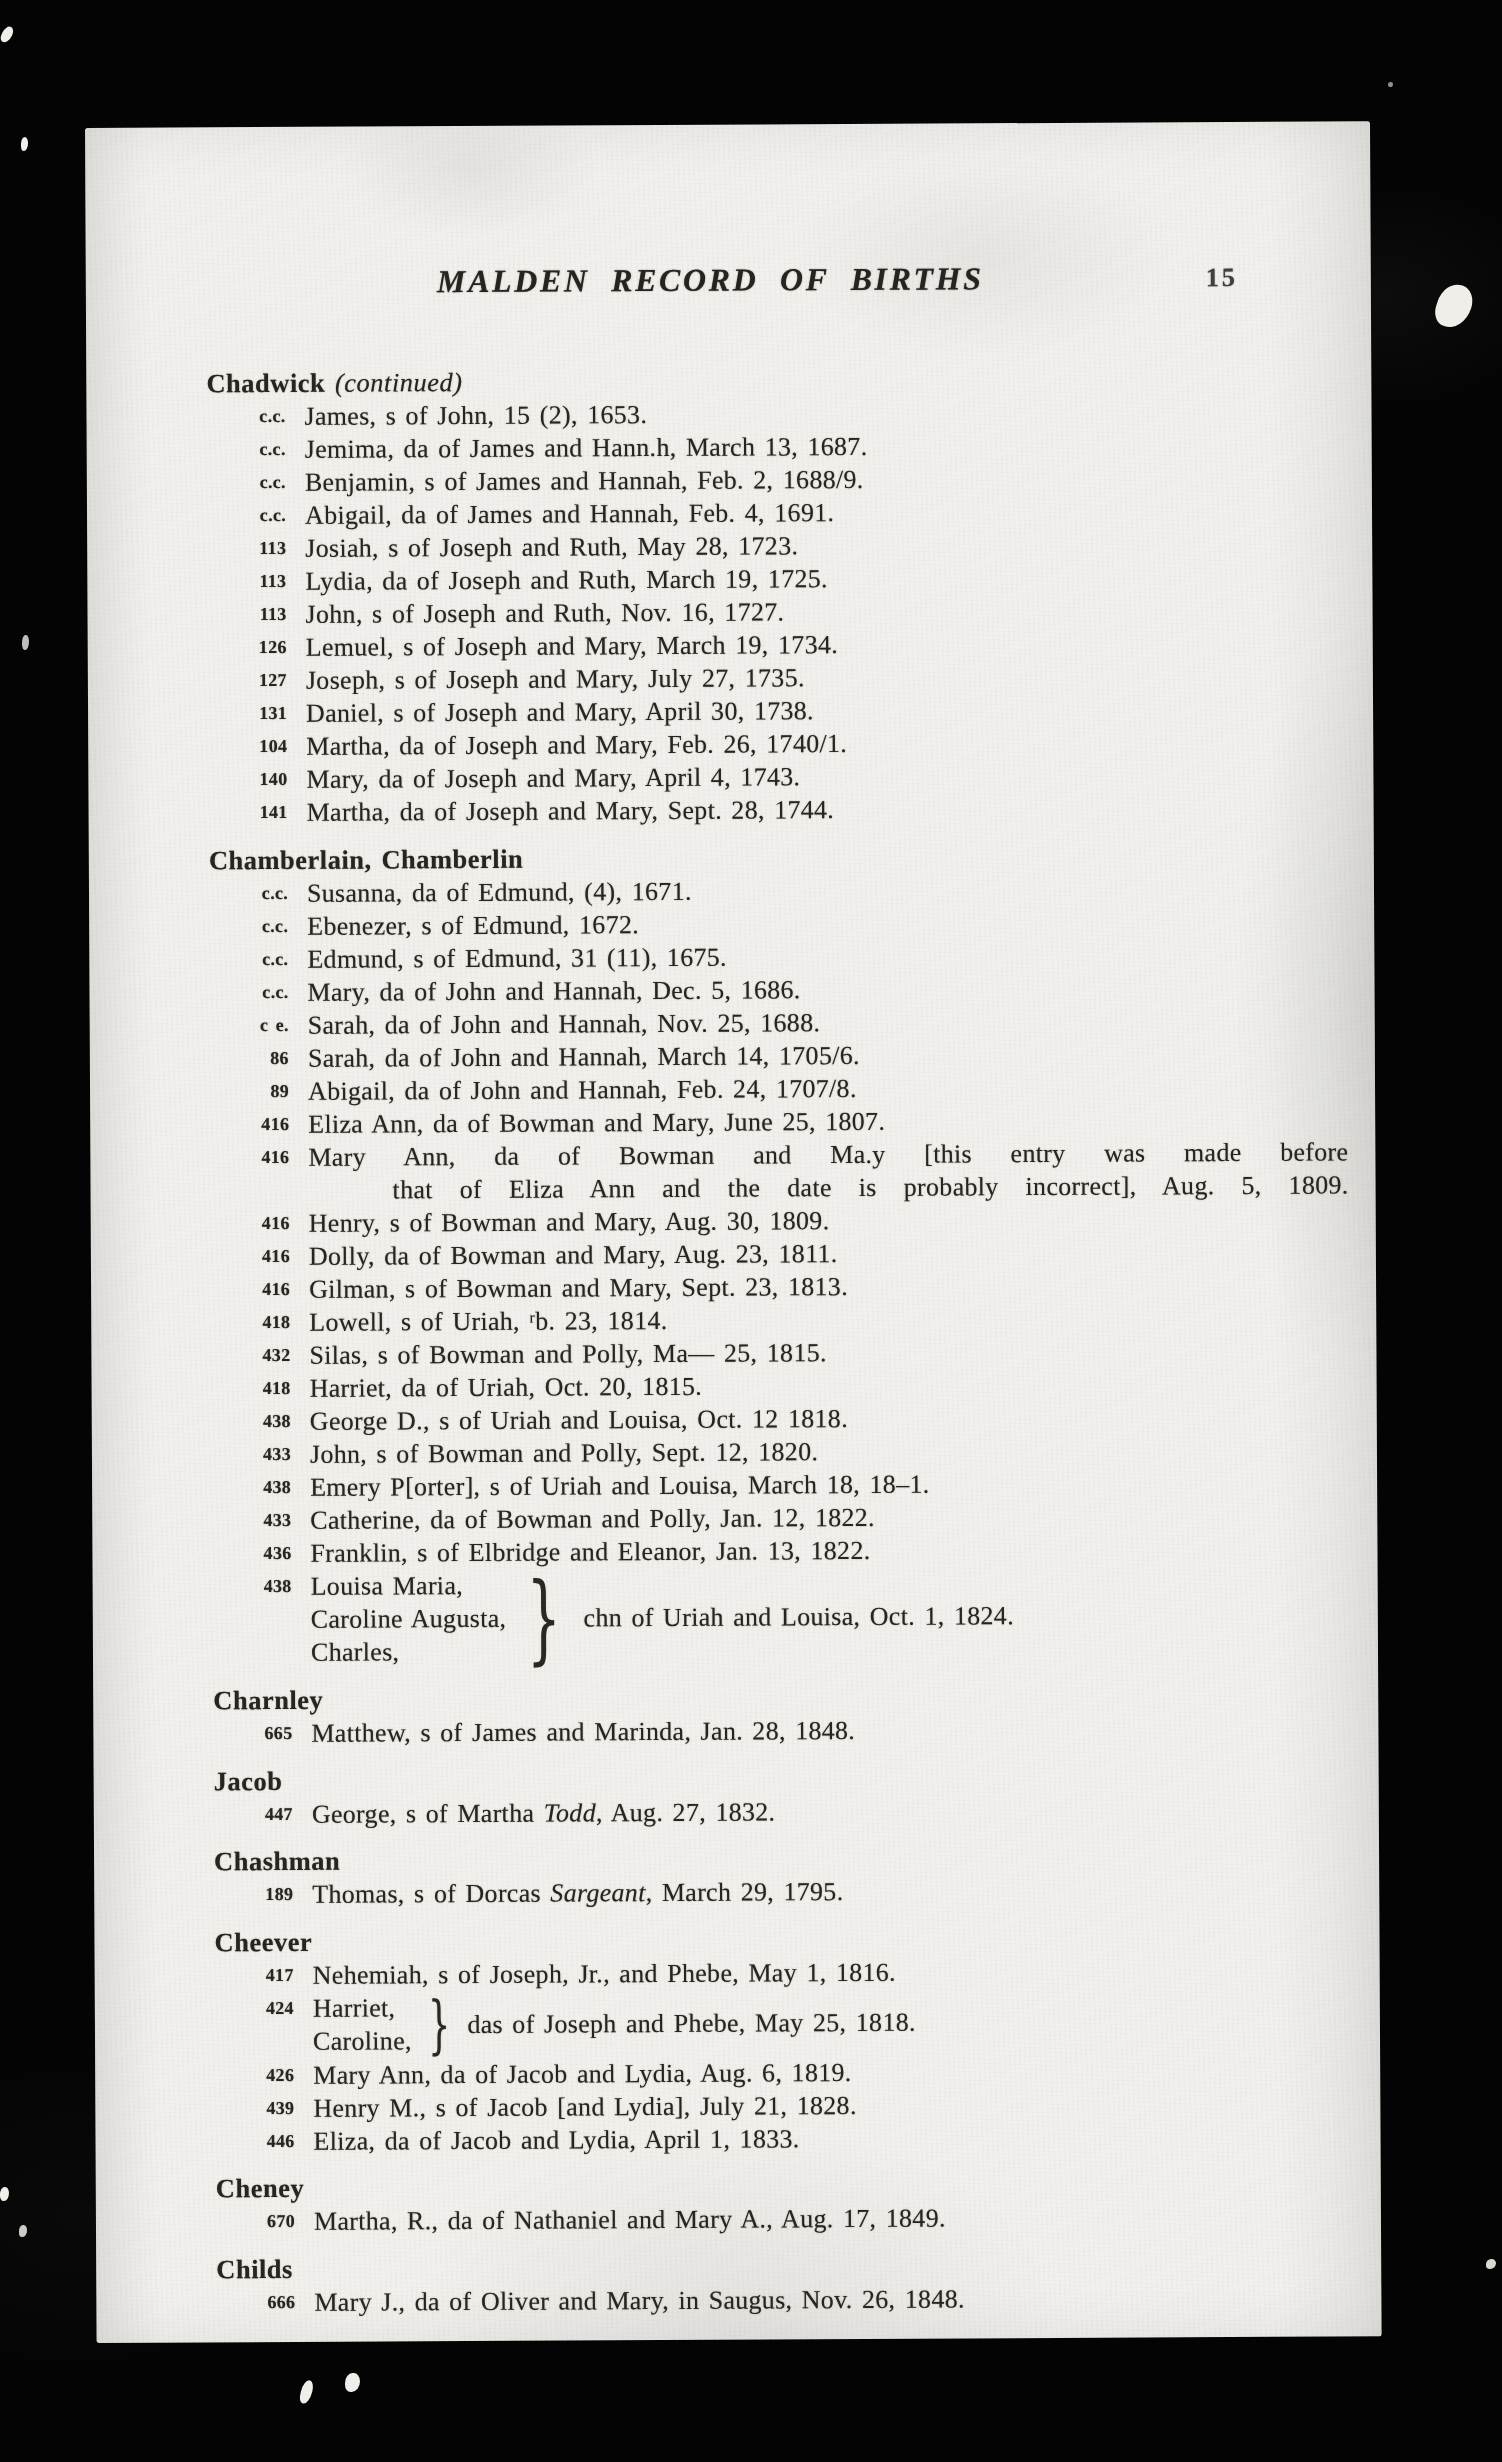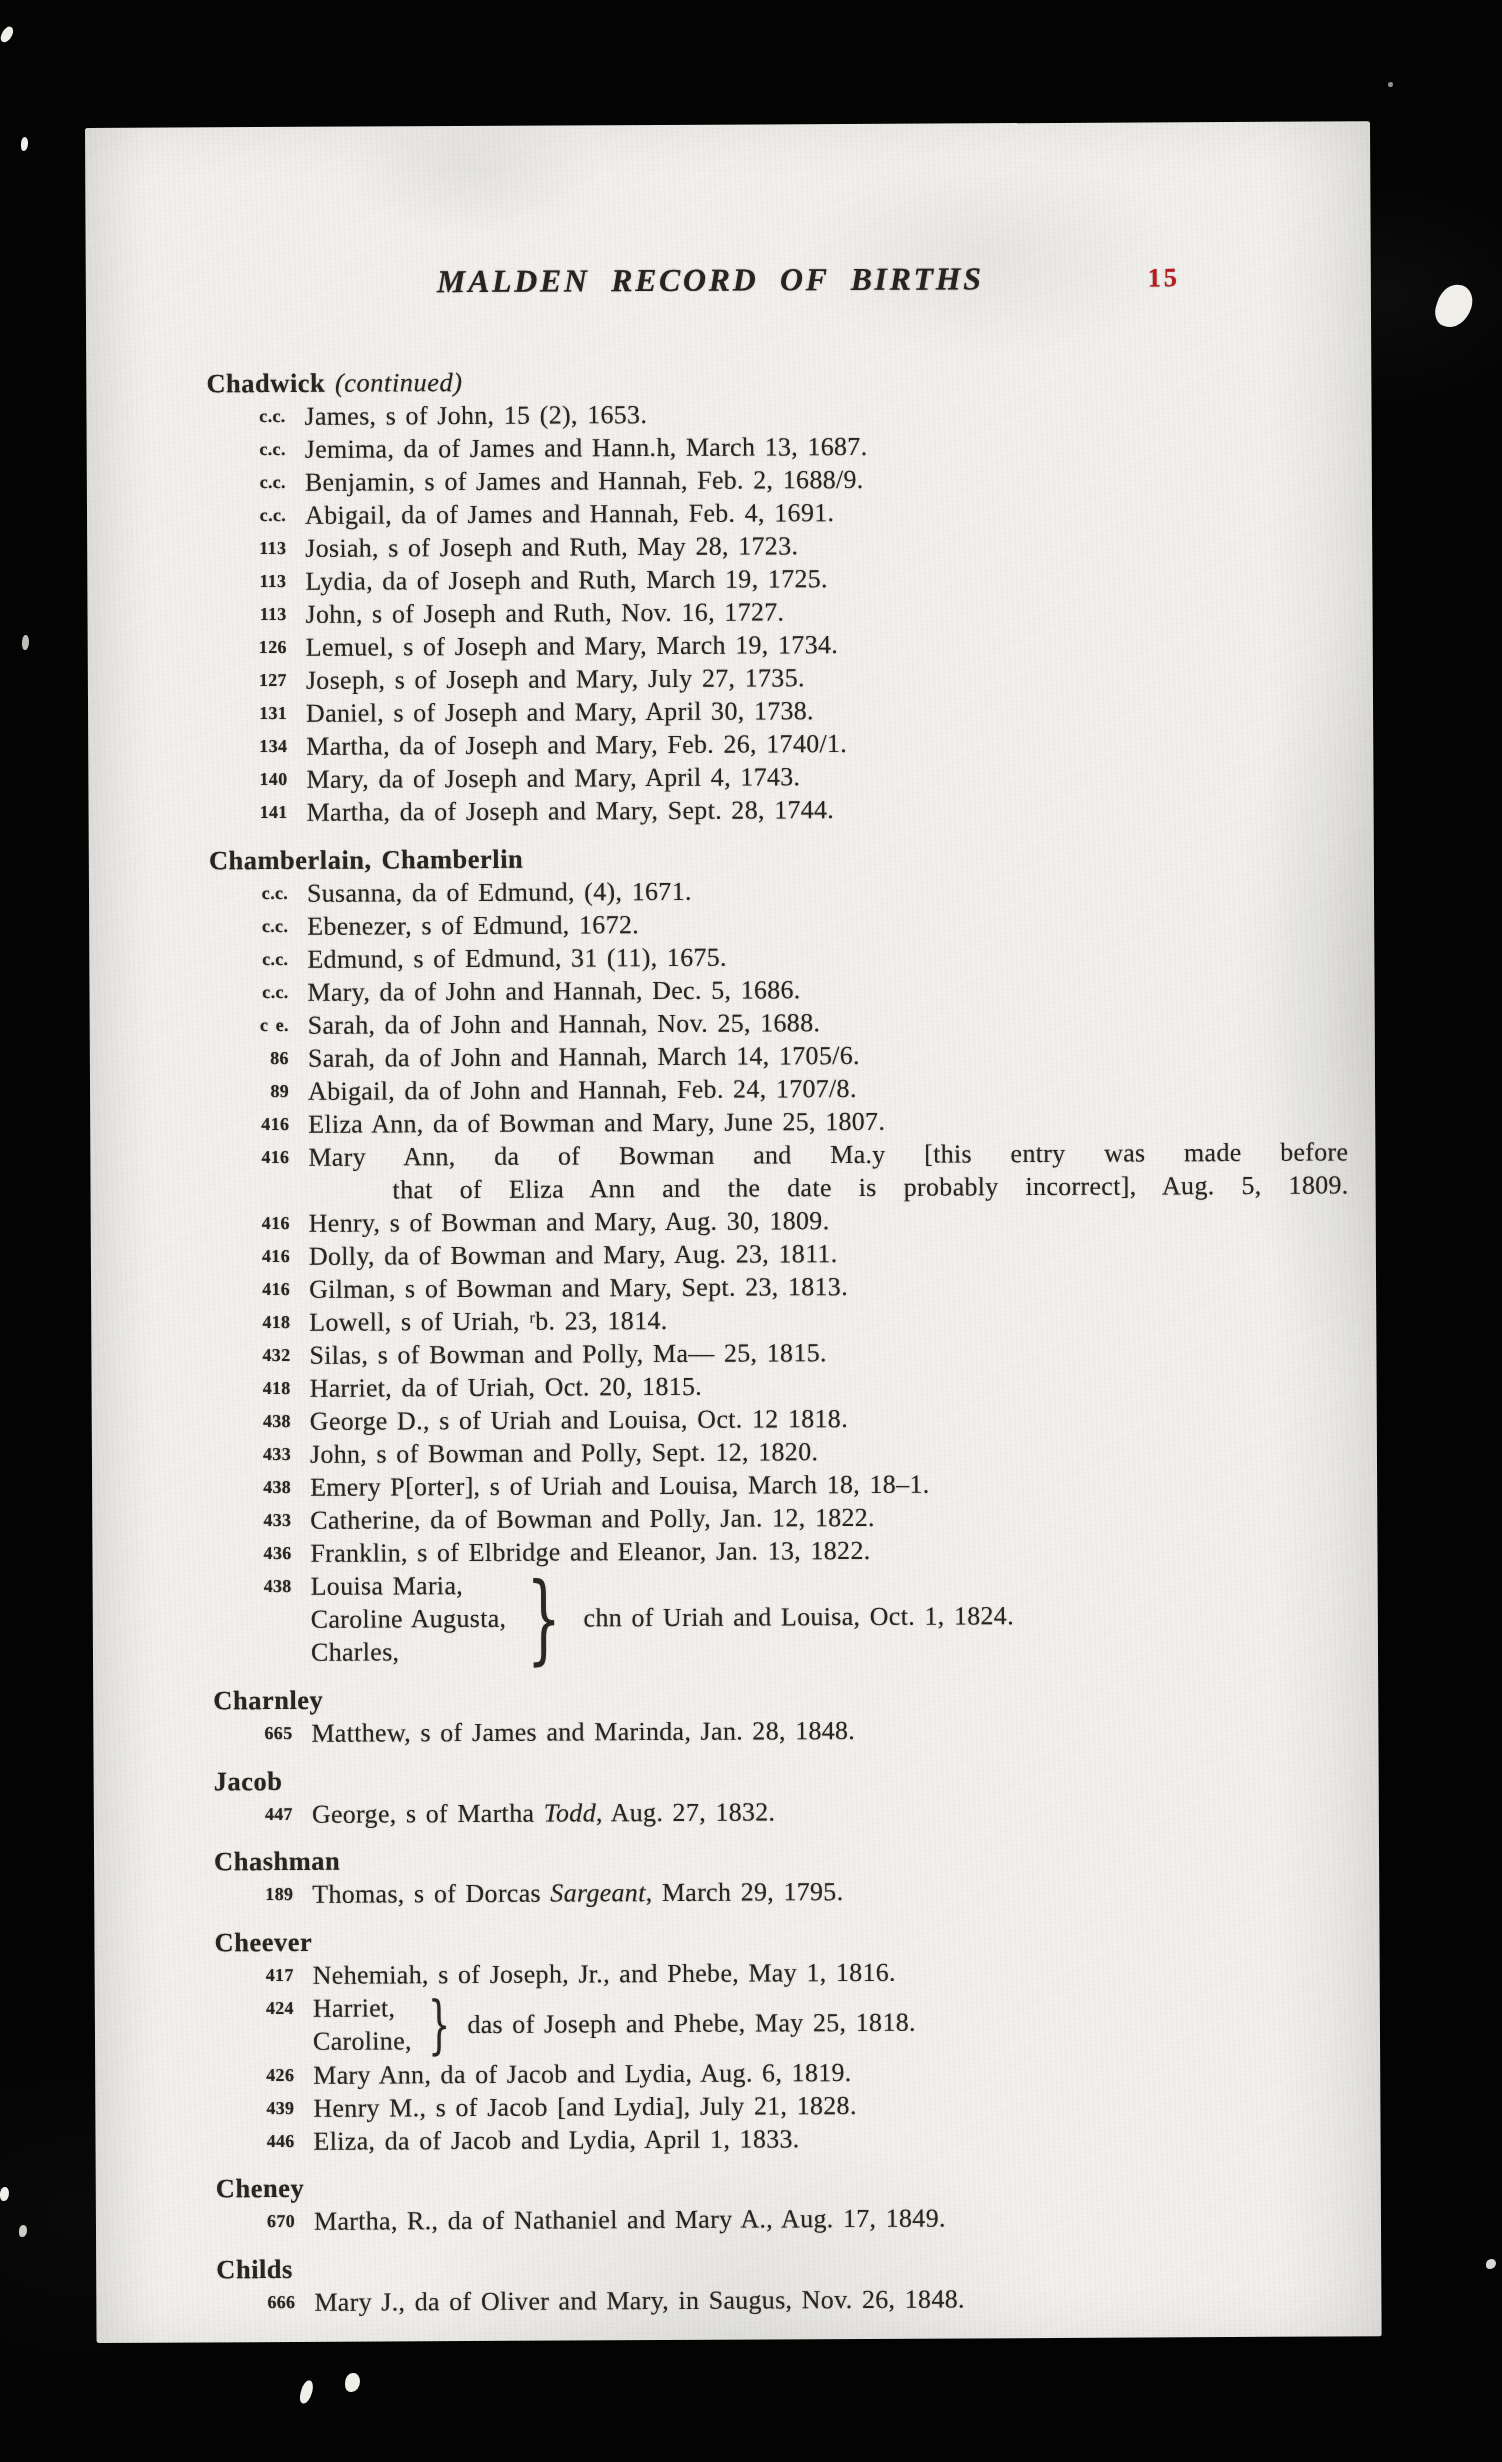--- a/index.html
+++ b/index.html
@@ -31,22 +31,22 @@
   .speck { position:absolute; background:#efeee9; border-radius:55% 45% 60% 40%; }
 
   .pageheader { position:absolute; top:137px; left:0; width:100%; height:38px; }
   .htitle {
     position:absolute; left:17px; width:1215px; text-align:center;
     font-size:32px; font-weight:bold; font-style:italic;
     letter-spacing:2.6px; word-spacing:11px; color:#262420;
     text-shadow:0 0 1.4px rgba(55,50,45,.65);
   }
   .hpage {
-    position:absolute; left:1062px; top:2.6px; font-size:26.5px; font-weight:bold;
-    letter-spacing:2.6px; color:#b91c1c; text-shadow:0 0 1.3px rgba(55,50,45,.6);
+    position:absolute; left:1120px; top:2.6px; font-size:26.5px; font-weight:bold;
+    letter-spacing:2.6px; color:#404040; text-shadow:0 0 1.3px rgba(55,50,45,.6);
   }
 
   #content {
     position:absolute; left:120px; top:240px; width:1138px;
     color:#28251f; font-size:26px; line-height:33px;
     letter-spacing:0.3px; word-spacing:2.6px;
     text-shadow:0 0 1.3px rgba(60,54,46,.55);
   }
   .section { margin:0; }
   .section + .section { margin-top:14.5px; }
@@ -125,21 +125,21 @@
           </div>
           <div class="row">
             <span class="ref">127</span>
             <div class="etext">Joseph, s of Joseph and Mary, July 27, 1735.</div>
           </div>
           <div class="row">
             <span class="ref">131</span>
             <div class="etext">Daniel, s of Joseph and Mary, April 30, 1738.</div>
           </div>
           <div class="row">
-            <span class="ref">134</span>
+            <span class="ref">104</span>
             <div class="etext">Martha, da of Joseph and Mary, Feb. 26, 1740/1.</div>
           </div>
           <div class="row">
             <span class="ref">140</span>
             <div class="etext">Mary, da of Joseph and Mary, April 4, 1743.</div>
           </div>
           <div class="row">
             <span class="ref">141</span>
             <div class="etext">Martha, da of Joseph and Mary, Sept. 28, 1744.</div>
           </div>

